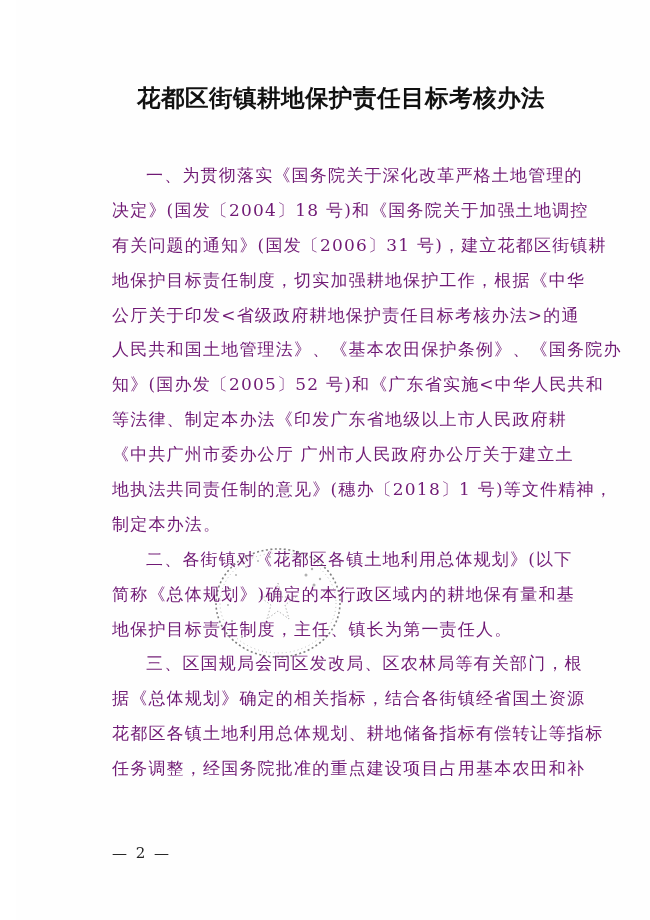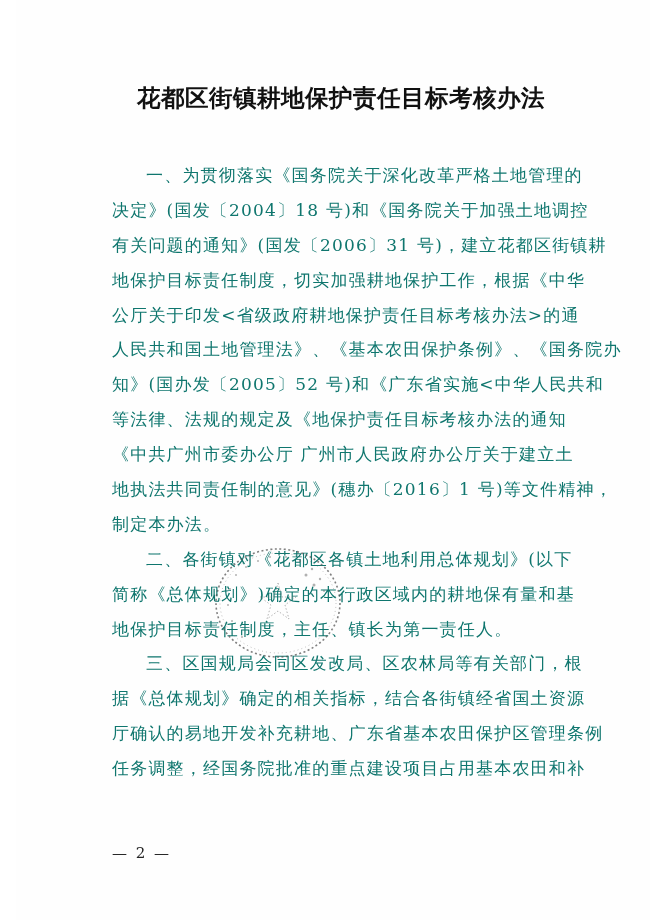--- a/index.html
+++ b/index.html
@@ -38,21 +38,21 @@
     left: 96px;
     width: 470px;
     top: 158px;
   }
   .line {
     height: 34.9px;
     line-height: 34.9px;
     font-size: 17px;
     white-space: nowrap;
     letter-spacing: 1.2px;
-    color: #0f766e;
+    color: #701a75;
   }
   .line.indent {
     padding-left: 34px;
   }
   .page-number {
     position: absolute;
     left: 96px;
     top: 844px;
     font-size: 15px;
     letter-spacing: 2px;
@@ -76,32 +76,32 @@
 
   <div class="body-text">
 
     <div class="line indent">一、为贯彻落实《国务院关于深化改革严格土地管理的</div>
     <div class="line">决定》(国发〔2004〕18 号)和《国务院关于加强土地调控</div>
     <div class="line">有关问题的通知》(国发〔2006〕31 号)，建立花都区街镇耕</div>
     <div class="line">地保护目标责任制度，切实加强耕地保护工作，根据《中华</div>
     <div class="line">公厅关于印发&lt;省级政府耕地保护责任目标考核办法&gt;的通</div>
     <div class="line">人民共和国土地管理法》、《基本农田保护条例》、《国务院办</div>
     <div class="line">知》(国办发〔2005〕52 号)和《广东省实施&lt;中华人民共和</div>
-    <div class="line">等法律、法规的规定及《地保护责任目标考核办法的通知</div>
+    <div class="line">等法律、制定本办法《印发广东省地级以上市人民政府耕</div>
     <div class="line">《中共广州市委办公厅 广州市人民政府办公厅关于建立土</div>
-    <div class="line">地执法共同责任制的意见》(穗办〔2016〕1 号)等文件精神，</div>
+    <div class="line">地执法共同责任制的意见》(穗办〔2018〕1 号)等文件精神，</div>
     <div class="line">制定本办法。</div>
 
     <div class="line indent">二、各街镇对《花都区各镇土地利用总体规划》(以下</div>
     <div class="line">简称《总体规划》)确定的本行政区域内的耕地保有量和基</div>
     <div class="line">地保护目标责任制度，主任、镇长为第一责任人。</div>
 
     <div class="line indent">三、区国规局会同区发改局、区农林局等有关部门，根</div>
     <div class="line">据《总体规划》确定的相关指标，结合各街镇经省国土资源</div>
-    <div class="line">厅确认的易地开发补充耕地、广东省基本农田保护区管理条例</div>
+    <div class="line">花都区各镇土地利用总体规划、耕地储备指标有偿转让等指标</div>
     <div class="line">任务调整，经国务院批准的重点建设项目占用基本农田和补</div>
   </div>
 
   <svg class="stamp" viewBox="0 0 150 118" xmlns="http://www.w3.org/2000/svg">
     <ellipse cx="72" cy="58" rx="62" ry="54" fill="none" stroke="#555" stroke-width="1.6" stroke-dasharray="2 2.5" opacity="0.75"></ellipse>
     <ellipse cx="72" cy="58" rx="58" ry="50" fill="none" stroke="#666" stroke-width="0.8" stroke-dasharray="1 3" opacity="0.5"></ellipse>
     <polygon points="72,38 76,52 90,52 79,60 83,74 72,66 61,74 65,60 54,52 68,52" fill="none" stroke="#777" stroke-width="1" stroke-dasharray="1.5 2" opacity="0.55"></polygon>
     <g fill="#666" opacity="0.5">
       <circle cx="30" cy="30" r="1"></circle>
         <circle cx="40" cy="22" r="1"></circle>

